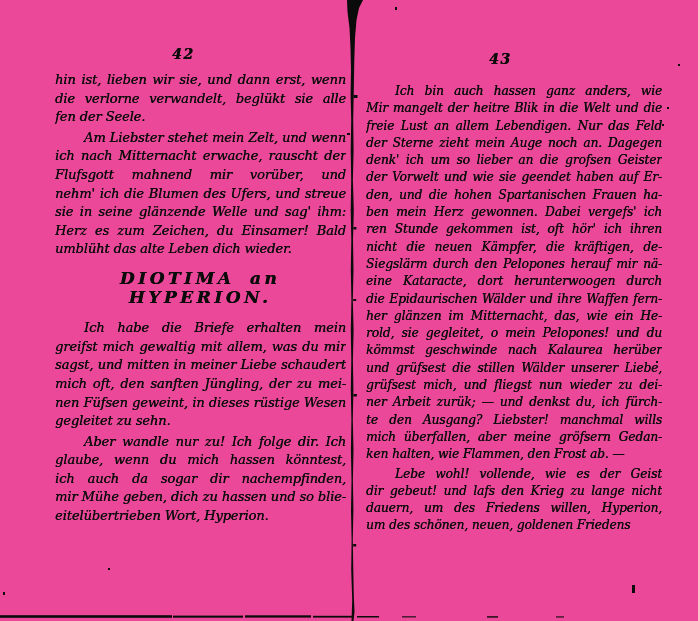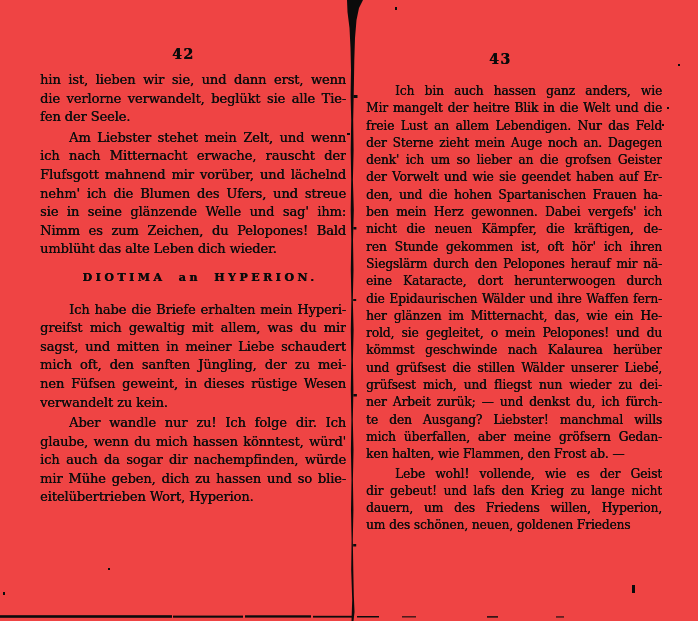--- a/index.html
+++ b/index.html
@@ -3,21 +3,21 @@
 <meta charset="utf-8">
 <style>
   html, body { margin:0; padding:0; }
   body {
     width:698px; height:621px;
     background:#ffffff;
     position:relative;
     overflow:hidden;
     font-family:"DejaVu Serif", "Liberation Serif", serif;
   }
-  .scan { position:absolute; inset:0; background:#ef4444; }
+  .scan { position:absolute; inset:0; background:#ec4899;font-style:italic; }
 
   .pagenum {
     position:absolute;
     font-size:14px; font-weight:bold; letter-spacing:1.5px;
     color:#0b0b0b;
     text-shadow:0.4px 0 0 #0b0b0b;
   }
   .pagenum-left { left:172px; top:46px; }
   .pagenum-right { left:489px; top:51px; }
 
@@ -32,30 +32,30 @@
   .textblock-right { left:366px; top:83px; width:296px; font-size:12.2px; line-height:17.3px; }
 
   .para { margin:0; }
   .para + .para { margin-top:2px; }
   .line {
     text-align:justify;
     -moz-text-align-last:justify;
     text-align-last:justify;
     overflow:hidden;
   }
-  .textblock-left  .line { height:18.6px; }
+  .textblock-left  .line { height:18.6px;margin-left:15px; }
   .textblock-right .line { height:17.3px; }
   .para .line:last-child { -moz-text-align-last:left; text-align-last:left; }
   .para.indent .line:first-child { text-indent:29px; }
 
   .heading {
     margin:10px 0 13px 0;
     padding-left:14px;
     text-align:center;
-    font-size:11px;
+    font-size:17px;
     font-weight:bold;
     letter-spacing:3.5px;
     word-spacing:6px;
     color:#0b0b0b;
     text-shadow:0.4px 0 0 #0b0b0b;
   }
 
   .gutter-svg { position:absolute; left:344px; top:0; }
   .bottom-svg { position:absolute; left:0; top:613px; }
 
@@ -72,31 +72,31 @@
         <div class="line">hin ist, lieben wir sie, und dann erst, wenn</div>
         <div class="line">die verlorne verwandelt, beglükt sie alle Tie-</div>
         <div class="line">fen der Seele.</div>
       </div>
       <div class="para indent">
         <div class="line">Am Liebster stehet mein Zelt, und wenn</div>
         <div class="line">ich nach Mitternacht erwache, rauscht der alte</div>
         <div class="line">Flufsgott mahnend mir vorüber, und lächelnd</div>
         <div class="line">nehm' ich die Blumen des Ufers, und streue</div>
         <div class="line">sie in seine glänzende Welle und sag' ihm:</div>
-        <div class="line">Nimm es zum Zeichen, du Pelopones! Bald</div>
+        <div class="line">Herz es zum Zeichen, du Einsamer! Bald</div>
         <div class="line">umblüht das alte Leben dich wieder.</div>
       </div>
       <div class="heading">DIOTIMA an HYPERION.</div>
       <div class="para indent">
         <div class="line">Ich habe die Briefe erhalten mein Hyperi-</div>
         <div class="line">greifst mich gewaltig mit allem, was du mir</div>
         <div class="line">sagst, und mitten in meiner Liebe schaudert</div>
         <div class="line">mich oft, den sanften Jüngling, der zu mei-</div>
         <div class="line">nen Füfsen geweint, in dieses rüstige Wesen</div>
-        <div class="line">verwandelt zu kein.</div>
+        <div class="line">gegleitet zu sehn.</div>
       </div>
       <div class="para indent">
         <div class="line">Aber wandle nur zu! Ich folge dir. Ich</div>
         <div class="line">glaube, wenn du mich hassen könntest, würd'</div>
         <div class="line">ich auch da sogar dir nachempfinden, würde</div>
         <div class="line">mir Mühe geben, dich zu hassen und so blie-</div>
         <div class="line">eitelübertrieben Wort, Hyperion.</div>
       </div>
     </div>
 
@@ -104,22 +104,22 @@
   <div class="textblock textblock-right">
       <div class="para indent">
         <div class="line">Ich bin auch hassen ganz anders, wie sonst.</div>
         <div class="line">Mir mangelt der heitre Blik in die Welt und die</div>
         <div class="line">freie Lust an allem Lebendigen. Nur das Feld</div>
         <div class="line">der Sterne zieht mein Auge noch an. Dagegen</div>
         <div class="line">denk' ich um so lieber an die grofsen Geister</div>
         <div class="line">der Vorwelt und wie sie geendet haben auf Er-</div>
         <div class="line">den, und die hohen Spartanischen Frauen ha-</div>
         <div class="line">ben mein Herz gewonnen. Dabei vergefs' ich</div>
+        <div class="line">ren Stunde gekommen ist, oft hör' ich ihren</div>
         <div class="line">nicht die neuen Kämpfer, die kräftigen, de-</div>
-        <div class="line">ren Stunde gekommen ist, oft hör' ich ihren</div>
         <div class="line">Siegslärm durch den Pelopones herauf mir nä-</div>
         <div class="line">eine Kataracte, dort herunterwoogen durch</div>
         <div class="line">die Epidaurischen Wälder und ihre Waffen fern-</div>
         <div class="line">her glänzen im Mitternacht, das, wie ein He-</div>
         <div class="line">rold, sie gegleitet, o mein Pelopones! und du</div>
         <div class="line">kömmst geschwinde nach Kalaurea herüber</div>
         <div class="line">und grüfsest die stillen Wälder unserer Liebe,</div>
         <div class="line">grüfsest mich, und fliegst nun wieder zu dei-</div>
         <div class="line">ner Arbeit zurük; — und denkst du, ich fürch-</div>
         <div class="line">te den Ausgang? Liebster! manchmal wills</div>

